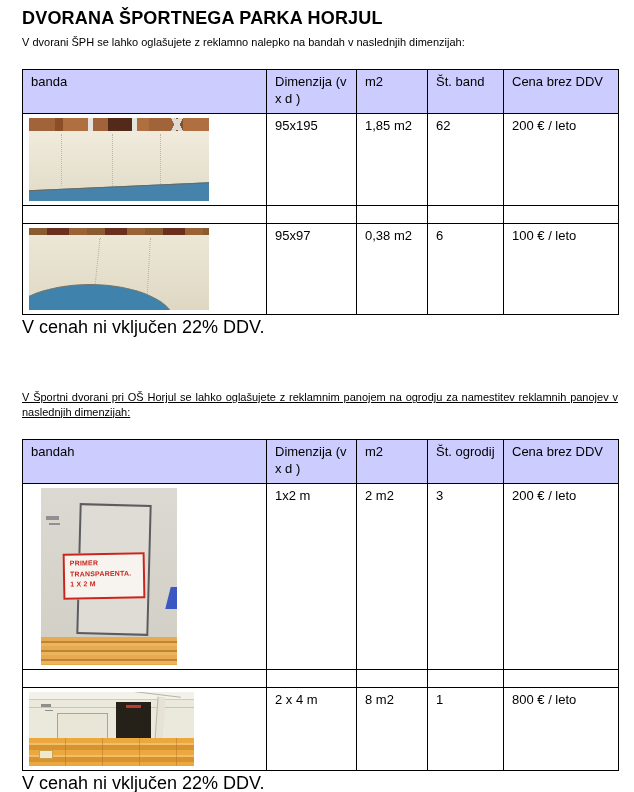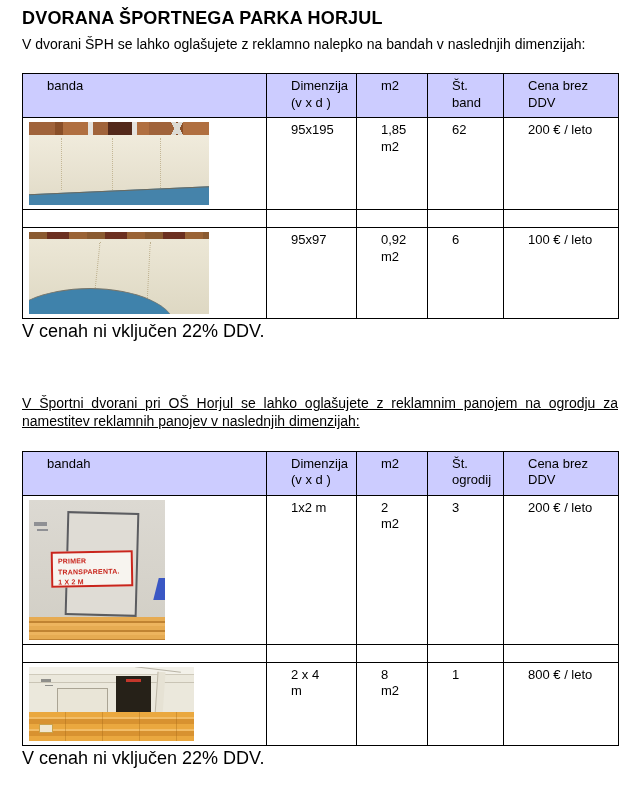--- a/index.html
+++ b/index.html
@@ -11,34 +11,34 @@
     color: #000000;
     padding: 8px 16px 0 22px;
     overflow: hidden;
   }
   h1.doc-heading {
     font-size: 18px; font-weight: bold;
     color: #000000;
     margin: 0 0 6px 0;
     letter-spacing: 0.2px;
   }
-  p.intro { font-size: 14px; line-height: 1.3; margin: 0; }
+  p.intro { font-size: 11px; line-height: 1.3; margin: 0; }
   p.intro.justified { text-align: justify; text-decoration: underline; }
   table.price-table {
     border-collapse: collapse;
     table-layout: fixed;
     width: 596px;
     margin-top: 20px;
     font-size: 13px;
   }
   .price-table th, .price-table td {
     border: 1px solid #000000;
     vertical-align: top;
     text-align: left;
-    padding: 4px 24px;
+    padding: 4px 8px;
     font-weight: normal;
     line-height: 1.3;
   }
   .price-table th { background: #CCCCFF; }
   .price-table td.photo-cell { padding: 4px 4px; }
   tr.spacer-row td { padding: 0; height: 18px; }
   p.footnote { font-size: 18px; margin: 2px 0 0 0; }
   .section-2 { margin-top: 52px; }
 
   
@@ -84,21 +84,21 @@
   .photo-banda-2 .seam { position: absolute; top: 10px; height: 68px; width: 0; border-left: 1px dotted #bdb08e; }
   .photo-banda-2 .seam.s1 { left: 37%; transform: rotate(6deg); }
   .photo-banda-2 .seam.s2 { left: 66%; transform: rotate(3deg); }
   .photo-banda-2 .floor {
     position: absolute; left: -24px; bottom: -52px; width: 170px; height: 78px;
     background: #3f82ab; border-radius: 50%;
     border-top: 1px solid #77756a;
   }
 
   
-  .photo-ogrodje-1 { width: 136px; height: 140px; background: linear-gradient(180deg, #dcd9d2, #d1cec5); margin-left: 2px; }
+  .photo-ogrodje-1 { width: 136px; height: 177px; background: linear-gradient(180deg, #dcd9d2, #d1cec5); margin-left: 14px; }
   .photo-ogrodje-1 .bracket { position: absolute; left: 4%; top: 16%; width: 13px; height: 4px; background: #8f9094; box-shadow: 2px 6px 0 -1px #8f9094; }
   .photo-ogrodje-1 .frame {
     position: absolute; left: 27%; top: 9%; width: 53%; height: 74%;
     border: 2px solid #5b5c60; background: #dfdcd5; transform: rotate(1.5deg);
   }
   .photo-ogrodje-1 .label {
     position: absolute; left: 16%; top: 37%; width: 60%; height: 26%;
     background: #f7f4ef; border: 2px solid #c9251c;
     color: #c9251c; font-weight: bold; font-size: 7px; line-height: 1.5;
     padding: 3px 0 0 5px; letter-spacing: 0.2px; transform: rotate(-1deg);
@@ -185,21 +185,21 @@
           <td class="photo-cell">
             <div class="photo photo-banda-2">
               <div class="wood"></div>
               <div class="board"></div>
               <div class="seam s1"></div>
               <div class="seam s2"></div>
               <div class="floor"></div>
             </div>
           </td>
           <td>95x97</td>
-          <td>0,92 m2</td>
+          <td>0,38 m2</td>
           <td>6</td>
           <td>100 € / leto</td>
         </tr>
       </tbody>
     </table>
 
     <p class="footnote">V cenah ni vključen 22% DDV.</p>
   </section>
 
   <section class="section-2">

